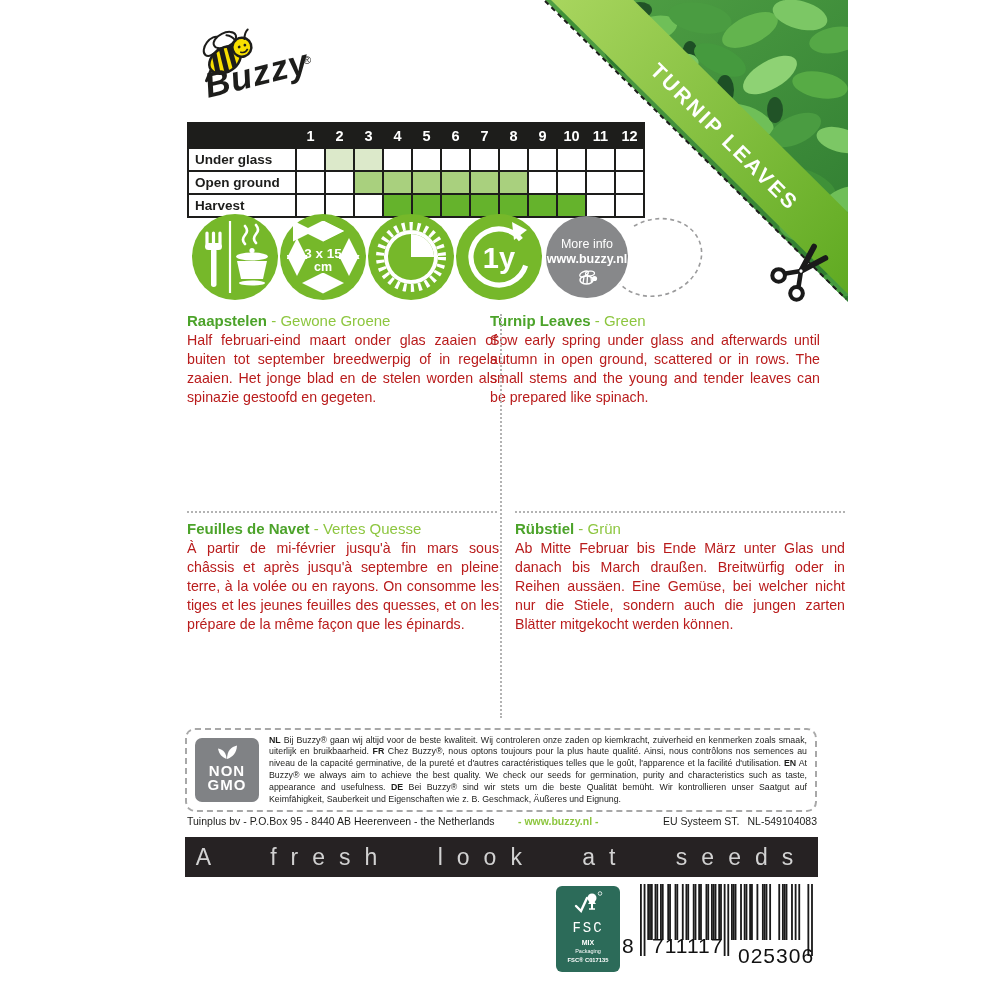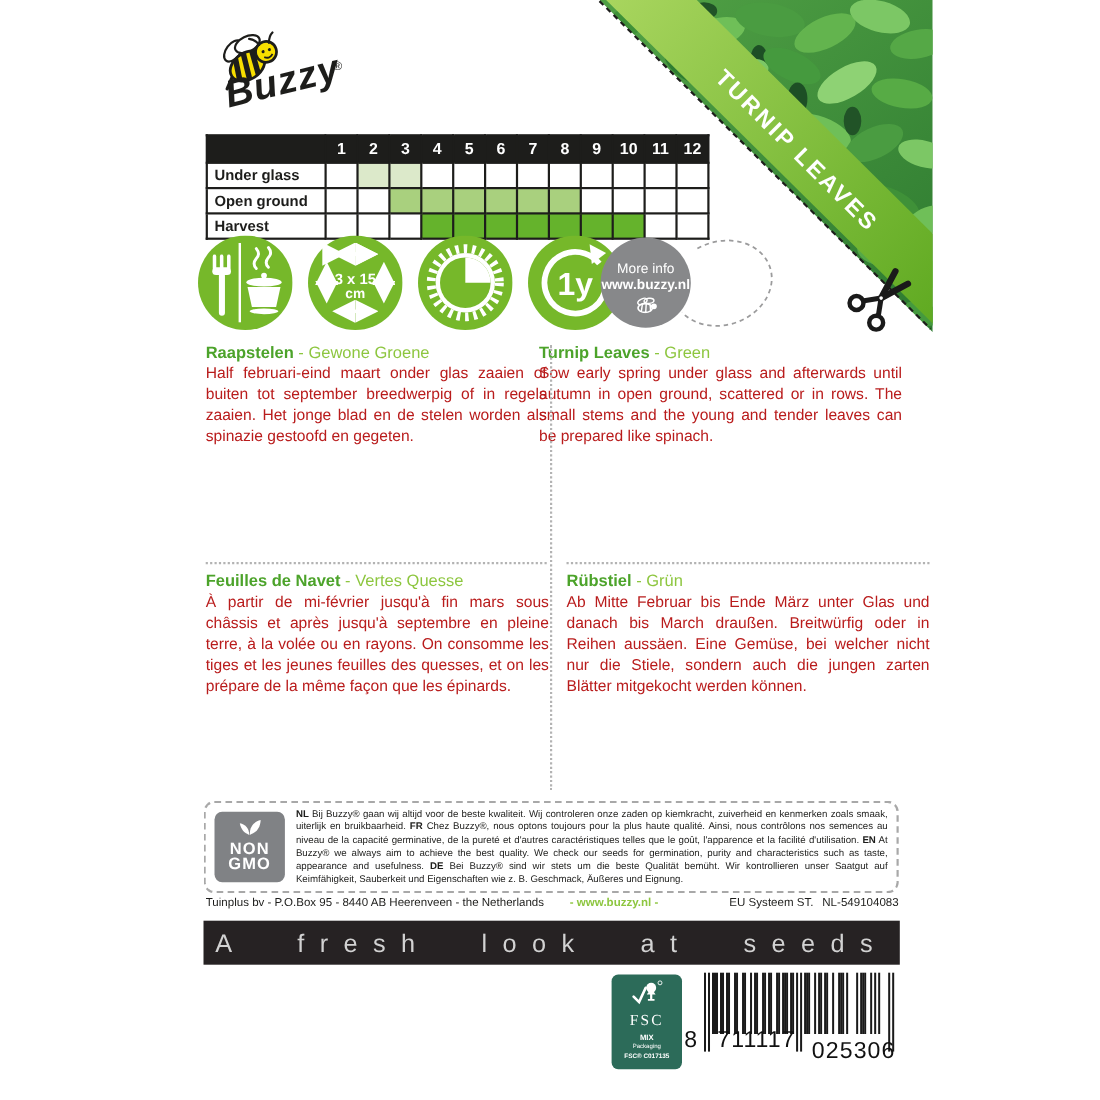--- a/index.html
+++ b/index.html
@@ -8,21 +8,21 @@
   svg text{font-family:"Liberation Sans",sans-serif}
 
   
   .calendar{position:absolute;left:187px;top:122px;border-collapse:collapse}
   .calendar td{border:2px solid #1d1d1b;padding:0;height:21px}
   .c-label{width:100px;font-size:13.5px;font-weight:bold;padding-left:6px!important}
   .c-month{width:27px;text-align:center}
   .c-head{background:#1d1d1b;color:#fff;font-size:14.5px;font-weight:bold;height:23px!important}
 
   
-  .icons{position:absolute;left:180px;top:214px;display:flex;gap:14px}
+  .icons{position:absolute;left:192px;top:214px;display:flex;gap:2px}
   .gicon{width:86px;height:86px}
   .gicon svg{display:block}
   .info-circle{position:absolute;left:546px;top:216px;width:82px;height:82px;border-radius:50%;
         background:#87888a;color:#fff;text-align:center;box-sizing:border-box;padding-top:21px;
         font-size:12.5px;line-height:15px;font-weight:500}
   .info-circle .bee-mini{margin-top:3px}
 
   
   .sec{position:absolute}
   .sec-title{font-size:15px;font-weight:bold;margin-bottom:2px}
@@ -47,21 +47,21 @@
   .site{position:absolute;left:333px;top:0;color:#8dc63f;font-weight:bold}
   .eu{position:absolute;right:0;top:0}
   .eu span{margin-left:8px}
   .slogan-bar{position:absolute;left:185px;top:837px;width:633px;height:40px;background:#262223;
         display:flex;align-items:center;justify-content:center}
   .slogan{color:#d2d2d2;font-size:23px;letter-spacing:14px;word-spacing:26px;white-space:nowrap}
 
   
   .fsc{position:absolute;left:556px;top:886px;width:64px;height:86px;background:#2c6b59;border-radius:6px;
         color:#fff;text-align:center;box-sizing:border-box;padding-top:4px}
-  .fsc-title{font-family:Liberation Serif, serif;font-size:14px;letter-spacing:2px;margin-top:0px}
+  .fsc-title{font-family:Liberation Mono, monospace;font-size:14px;letter-spacing:2px;margin-top:0px}
   .fsc-mix{font-size:7px;font-weight:bold;margin-top:3px}
   .fsc-pack{font-size:5.5px;margin-top:2px}
   .fsc-code{font-size:5.8px;font-weight:bold;margin-top:3px}
   .barcode{position:absolute;left:622px;top:884px;width:200px;height:84px}
   .barcode svg{position:absolute;left:18px;top:0}
   .bc-digit{position:absolute;font-size:21px;color:#111;letter-spacing:1px}
   .bc-8{left:0px;top:50px}
   .bc-left{left:30px;top:50px}
   .bc-right{left:116px;top:60px}
 </style>

